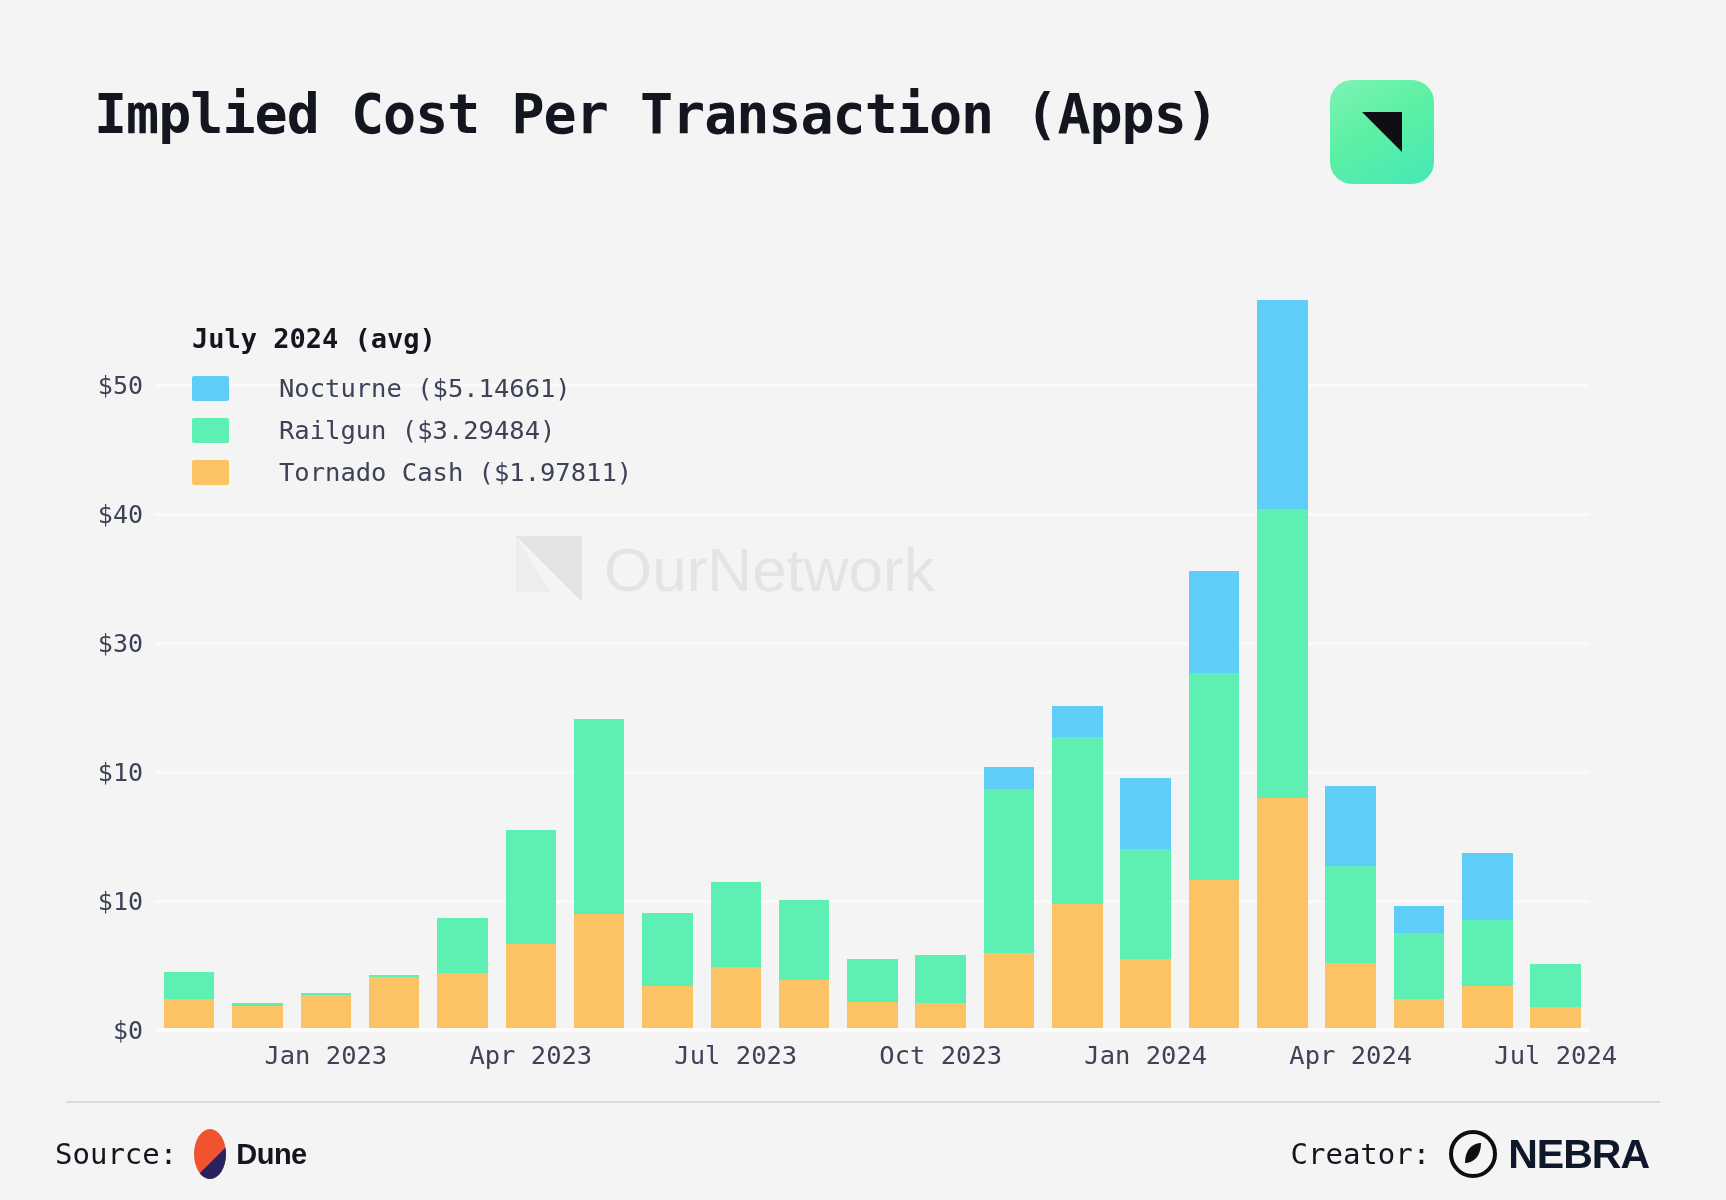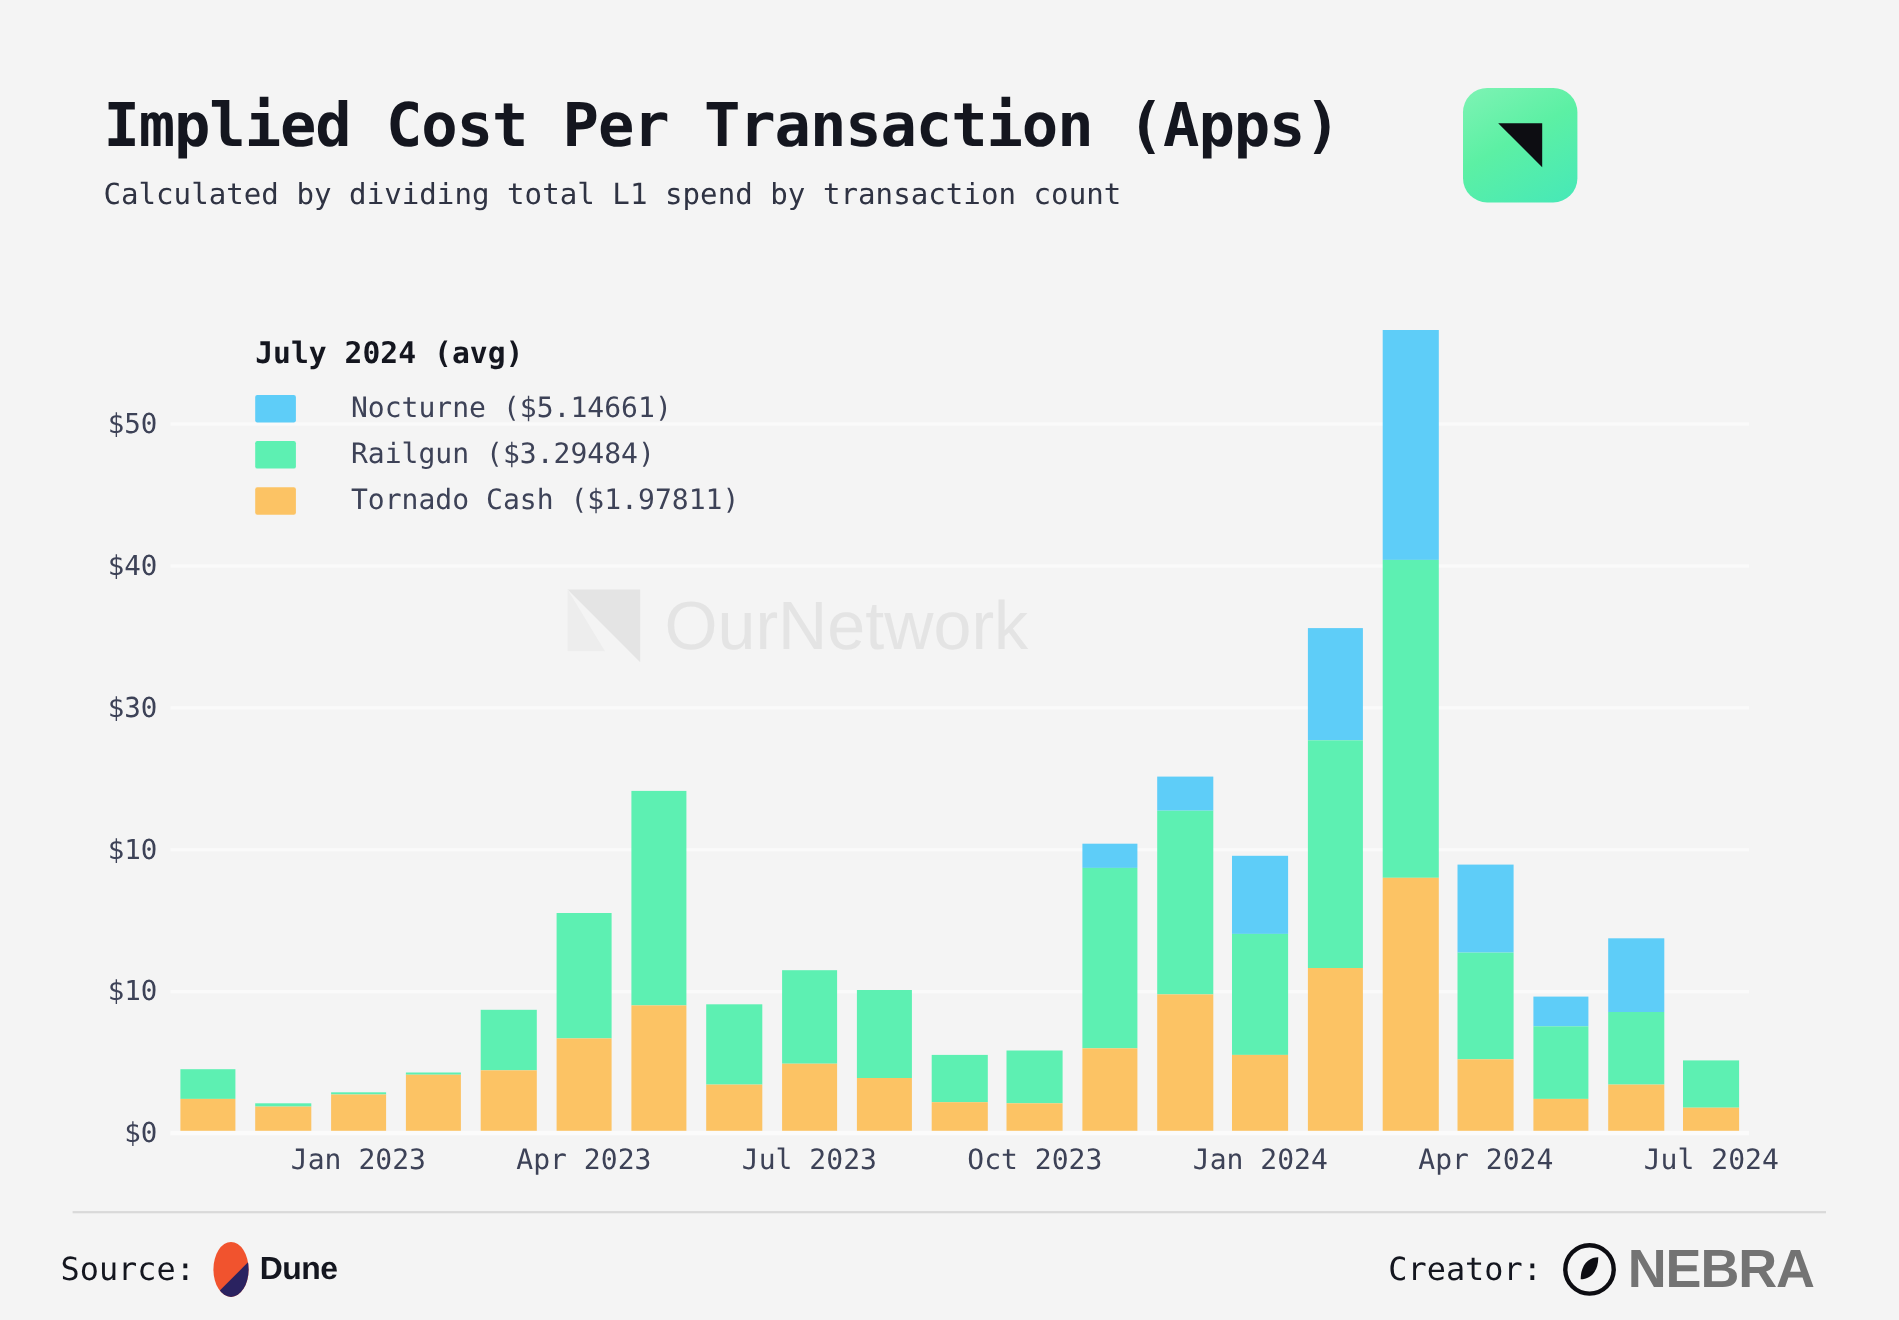--- a/index.html
+++ b/index.html
@@ -105,21 +105,21 @@
     display: flex; align-items: flex-start;
   }
   .xslot { flex: 1 1 0; position: relative; }
   .xlab {
     position: absolute; top: 0; left: 50%;
     transform: translateX(-50%);
     font-size: 25.5px; color: #3d4257; white-space: nowrap;
   }
 
   
-  #legend { position: absolute; left: 192px; top: 306px; margin-left: 40px; }
+  #legend { position: absolute; left: 192px; top: 323px; }
   #legend-title {
     font-size: 27px; font-weight: 700; color: #14161f;
     margin-bottom: 19px; white-space: nowrap;
   }
   .legend-row {
     display: flex; align-items: center;
     margin-bottom: 12px;
     gap: 14px;
   }
   .legend-swatch {
@@ -147,32 +147,31 @@
   }
   #dune-logo { width: 34px; height: 52px; margin-left: 16px; }
   #dune-word {
     font-family: "Liberation Sans", sans-serif;
     font-size: 29px; font-weight: 700; color: #14161f;
     margin-left: 9px; letter-spacing: -0.5px;
   }
   #nebra-logo { width: 50px; height: 50px; margin-left: 18px; }
   #nebra-word {
     font-family: "Liberation Sans", sans-serif;
-    font-size: 49px; font-weight: 700; color: #737373;
+    font-size: 41px; font-weight: 700; color: #0f172a;
     margin-left: 10px; letter-spacing: -1px;
   }
 </style>
 </head>
 <body>
 
 <div id="card">
 
   <div id="header">
     <div id="title">Implied Cost Per Transaction (Apps)</div>
-    <div id="subtitle">Calculated by dividing total L1 spend by transaction count</div>
   </div>
 
   <div id="brand-badge">
     <span>
       <svg width="56" height="56" viewBox="0 0 56 56">
         <path d="M8 8 L48 8 L48 48 Z" fill="#0d0d12"></path>
         <path d="M8 8 L8 48 L48 48 Z" fill="none"></path>
         <path d="M8 8 L8 46 L46 8 Z" fill="none"></path>
         <path d="M8 9 L8 47 L30 47 L8 9 Z" fill="none"></path>
       </svg>

